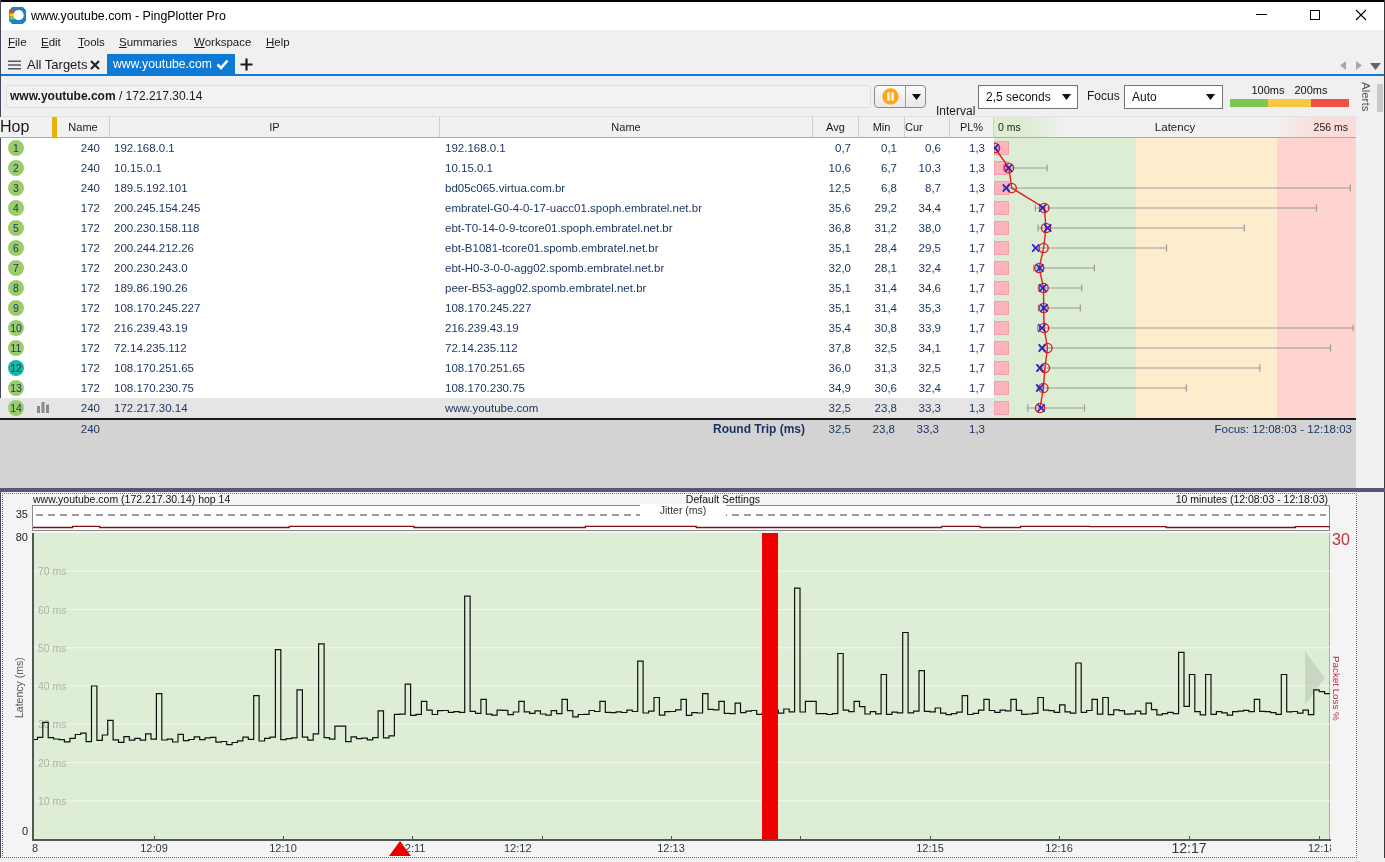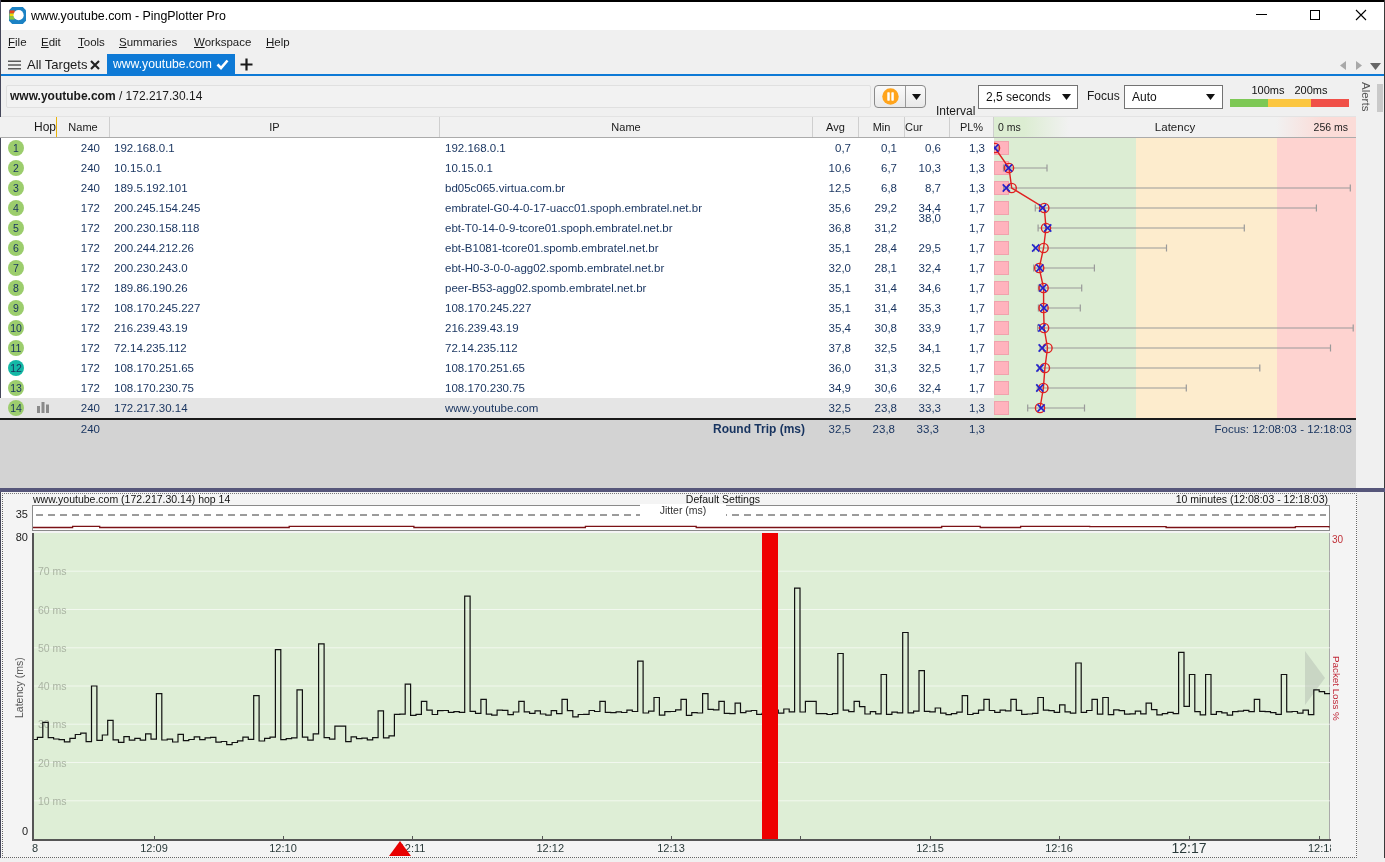--- a/index.html
+++ b/index.html
@@ -101,21 +101,21 @@
 <div class="abs" style="left:1311px;top:99px;width:38px;height:8px;background:#f05048;"></div>
 
 <div class="abs" style="left:1356px;top:76px;width:28px;height:416px;background:#f0f0f0;"></div>
 <div class="abs" style="left:1356px;top:80px;width:20px;height:60px;">
     <div style="transform:rotate(90deg);transform-origin:0 0;position:absolute;left:16px;top:2px;font-size:11.5px;color:#555;white-space:nowrap;">Alerts</div>
   </div>
 <div class="abs" style="left:1377px;top:84px;width:6px;height:28px;background:#c9c9c9;"></div>
 
 <div class="abs" style="left:1px;top:116px;width:1355px;height:1px;background:#e3e3e3;"></div>
 <div class="abs" style="left:0px;top:117px;width:994px;height:21px;background:#f1f1f1;border-bottom:1px solid #ababab;"></div>
-<div class="abs" style="left:0px;top:117px;width:57px;height:20px;line-height:20px;font-size:12px;color:#1a1a1a;text-align:right;border-right:1px solid #eab308;">Hop</div>
+<div class="abs" style="left:0px;top:117px;width:57px;height:20px;line-height:20px;font-size:16px;color:#1a1a1a;text-align:left;border-right:5px solid #eab308;">Hop</div>
 <div class="abs" style="left:57px;top:117px;width:53px;height:20px;line-height:20px;font-size:11px;color:#1a1a1a;text-align:center;border-right:1px solid #cfcfcf;">Name</div>
 <div class="abs" style="left:110px;top:117px;width:330px;height:20px;line-height:20px;font-size:11px;color:#1a1a1a;text-align:center;border-right:1px solid #cfcfcf;">IP</div>
 <div class="abs" style="left:440px;top:117px;width:373px;height:20px;line-height:20px;font-size:11px;color:#1a1a1a;text-align:center;border-right:1px solid #cfcfcf;">Name</div>
 <div class="abs" style="left:813px;top:117px;width:46px;height:20px;line-height:20px;font-size:11px;color:#1a1a1a;text-align:center;border-right:1px solid #cfcfcf;">Avg</div>
 <div class="abs" style="left:859px;top:117px;width:46px;height:20px;line-height:20px;font-size:11px;color:#1a1a1a;text-align:center;border-right:1px solid #cfcfcf;">Min</div>
 <div class="abs" style="left:905px;top:117px;width:45px;height:20px;line-height:20px;font-size:11px;color:#1a1a1a;text-align:left;border-right:1px solid #cfcfcf;">Cur</div>
 <div class="abs" style="left:950px;top:117px;width:44px;height:20px;line-height:20px;font-size:11px;color:#1a1a1a;text-align:center;border-right:1px solid #cfcfcf;">PL%</div>
 <div class="abs" style="left:994px;top:117px;width:362px;height:21px;border-bottom:1px solid #ababab;background:linear-gradient(to right,#dcedd2 0px,#dcedd2 30px,#f1f1f1 75px,#f1f1f1 282px,#fbdcd8 328px,#fbdcd8 362px);"></div>
 <div class="abs" style="left:998px;top:118px;height:19px;line-height:19px;font-size:10.5px;color:#222;">0 ms</div>
 <div class="abs" style="left:994px;top:117px;width:362px;height:20px;line-height:20px;font-size:11.5px;color:#1a1a1a;text-align:center;">Latency</div>
@@ -151,21 +151,21 @@
 <div class="abs nav r" style="left:791px;top:198px;width:60px;height:20px;line-height:20px;font-size:11.5px;">35,6</div>
 <div class="abs nav r" style="left:837px;top:198px;width:60px;height:20px;line-height:20px;font-size:11.5px;">29,2</div>
 <div class="abs nav r" style="left:881px;top:198px;width:60px;height:20px;line-height:20px;font-size:11.5px;">34,4</div>
 <div class="abs nav r" style="left:925px;top:198px;width:60px;height:20px;line-height:20px;font-size:11.5px;">1,7</div>
 <div class="abs" style="left:8px;top:220px;width:16px;height:16px;border-radius:50%;background:#9ccd6d;color:#17335f;font-size:10.5px;text-align:center;line-height:16px;">5</div>
 <div class="abs nav r" style="left:40px;top:218px;width:60px;height:20px;line-height:20px;font-size:11.5px;">172</div>
 <div class="abs nav" style="left:114px;top:218px;height:20px;line-height:20px;font-size:11.5px;">200.230.158.118</div>
 <div class="abs nav" style="left:445px;top:218px;height:20px;line-height:20px;font-size:11.5px;">ebt-T0-14-0-9-tcore01.spoph.embratel.net.br</div>
 <div class="abs nav r" style="left:791px;top:218px;width:60px;height:20px;line-height:20px;font-size:11.5px;">36,8</div>
 <div class="abs nav r" style="left:837px;top:218px;width:60px;height:20px;line-height:20px;font-size:11.5px;">31,2</div>
-<div class="abs nav r" style="left:881px;top:208px;width:60px;height:20px;line-height:20px;font-size:11.5px;text-align:right;">38,0</div>
+<div class="abs nav r" style="left:881px;top:218px;width:60px;height:20px;line-height:20px;font-size:11.5px;text-align:right;">38,0</div>
 <div class="abs nav r" style="left:925px;top:218px;width:60px;height:20px;line-height:20px;font-size:11.5px;">1,7</div>
 <div class="abs" style="left:8px;top:240px;width:16px;height:16px;border-radius:50%;background:#9ccd6d;color:#17335f;font-size:10.5px;text-align:center;line-height:16px;">6</div>
 <div class="abs nav r" style="left:40px;top:238px;width:60px;height:20px;line-height:20px;font-size:11.5px;">172</div>
 <div class="abs nav" style="left:114px;top:238px;height:20px;line-height:20px;font-size:11.5px;">200.244.212.26</div>
 <div class="abs nav" style="left:445px;top:238px;height:20px;line-height:20px;font-size:11.5px;">ebt-B1081-tcore01.spomb.embratel.net.br</div>
 <div class="abs nav r" style="left:791px;top:238px;width:60px;height:20px;line-height:20px;font-size:11.5px;">35,1</div>
 <div class="abs nav r" style="left:837px;top:238px;width:60px;height:20px;line-height:20px;font-size:11.5px;">28,4</div>
 <div class="abs nav r" style="left:881px;top:238px;width:60px;height:20px;line-height:20px;font-size:11.5px;">29,5</div>
 <div class="abs nav r" style="left:925px;top:238px;width:60px;height:20px;line-height:20px;font-size:11.5px;">1,7</div>
 <div class="abs" style="left:8px;top:260px;width:16px;height:16px;border-radius:50%;background:#9ccd6d;color:#17335f;font-size:10.5px;text-align:center;line-height:16px;">7</div>
@@ -345,35 +345,35 @@
     <text x="6" y="80.5" font-size="10.5" fill="#a9b3a2" font-family="Liberation Sans">60 ms</text>
     <text x="6" y="42.2" font-size="10.5" fill="#a9b3a2" font-family="Liberation Sans">70 ms</text>
     <polygon points="1273,118 1293,145 1273,172" fill="rgba(172,180,172,0.42)"></polygon>
     <path d="M32.0 739.5 L37.4 739.5 L37.4 737.4 L42.8 737.4 L42.8 722.3 L48.2 722.3 L48.2 737.6 L53.6 737.6 L53.6 739.0 L59.0 739.0 L59.0 739.7 L64.4 739.7 L64.4 741.9 L69.9 741.9 L69.9 738.3 L75.3 738.3 L75.3 734.5 L80.7 734.5 L80.7 733.2 L86.1 733.2 L86.1 741.6 L91.5 741.6 L91.5 686.0 L96.9 686.0 L96.9 740.4 L102.3 740.4 L102.3 735.0 L107.7 735.0 L107.7 720.4 L113.1 720.4 L113.1 739.9 L118.5 739.9 L118.5 742.3 L123.9 742.3 L123.9 736.7 L129.3 736.7 L129.3 740.2 L134.8 740.2 L134.8 738.4 L140.2 738.4 L140.2 740.1 L145.6 740.1 L145.6 733.8 L151.0 733.8 L151.0 739.2 L156.4 739.2 L156.4 693.6 L161.8 693.6 L161.8 740.0 L167.2 740.0 L167.2 739.1 L172.6 739.1 L172.6 742.0 L178.0 742.0 L178.0 734.3 L183.4 734.3 L183.4 740.6 L188.8 740.6 L188.8 739.5 L194.2 739.5 L194.2 736.9 L199.7 736.9 L199.7 739.7 L205.1 739.7 L205.1 737.8 L210.5 737.8 L210.5 737.4 L215.9 737.4 L215.9 742.2 L221.3 742.2 L221.3 741.5 L226.7 741.5 L226.7 744.7 L232.1 744.7 L232.1 742.5 L237.5 742.5 L237.5 740.9 L242.9 740.9 L242.9 737.2 L248.3 737.2 L248.3 739.3 L253.7 739.3 L253.7 695.6 L259.1 695.6 L259.1 741.0 L264.6 741.0 L264.6 738.3 L270.0 738.3 L270.0 737.1 L275.4 737.1 L275.4 649.7 L280.8 649.7 L280.8 739.7 L286.2 739.7 L286.2 738.6 L291.6 738.6 L291.6 737.9 L297.0 737.9 L297.0 689.8 L302.4 689.8 L302.4 737.1 L307.8 737.1 L307.8 740.2 L313.2 740.2 L313.2 733.9 L318.6 733.9 L318.6 643.9 L324.1 643.9 L324.1 737.7 L329.5 737.7 L329.5 739.2 L334.9 739.2 L334.9 726.2 L340.3 726.2 L340.3 726.2 L345.7 726.2 L345.7 741.7 L351.1 741.7 L351.1 736.9 L356.5 736.9 L356.5 738.7 L361.9 738.7 L361.9 738.2 L367.3 738.2 L367.3 739.9 L372.7 739.9 L372.7 737.7 L378.1 737.7 L378.1 710.9 L383.5 710.9 L383.5 737.9 L389.0 737.9 L389.0 735.8 L394.4 735.8 L394.4 714.4 L399.8 714.4 L399.8 714.1 L405.2 714.1 L405.2 684.1 L410.6 684.1 L410.6 715.4 L416.0 715.4 L416.0 714.3 L421.4 714.3 L421.4 701.3 L426.8 701.3 L426.8 710.2 L432.2 710.2 L432.2 714.5 L437.6 714.5 L437.6 710.6 L443.0 710.6 L443.0 710.5 L448.4 710.5 L448.4 712.4 L453.9 712.4 L453.9 711.6 L459.3 711.6 L459.3 712.3 L464.7 712.3 L464.7 596.1 L470.1 596.1 L470.1 711.3 L475.5 711.3 L475.5 713.4 L480.9 713.4 L480.9 699.4 L486.3 699.4 L486.3 714.2 L491.7 714.2 L491.7 715.2 L497.1 715.2 L497.1 710.1 L502.5 710.1 L502.5 710.4 L507.9 710.4 L507.9 714.7 L513.3 714.7 L513.3 712.0 L518.8 712.0 L518.8 701.3 L524.2 701.3 L524.2 711.9 L529.6 711.9 L529.6 713.3 L535.0 713.3 L535.0 710.8 L540.4 710.8 L540.4 714.0 L545.8 714.0 L545.8 715.1 L551.2 715.1 L551.2 710.7 L556.6 710.7 L556.6 713.7 L562.0 713.7 L562.0 699.4 L567.4 699.4 L567.4 710.7 L572.8 710.7 L572.8 716.9 L578.2 716.9 L578.2 714.5 L583.7 714.5 L583.7 714.4 L589.1 714.4 L589.1 710.5 L594.5 710.5 L594.5 711.5 L599.9 711.5 L599.9 701.3 L605.3 701.3 L605.3 712.4 L610.7 712.4 L610.7 712.6 L616.1 712.6 L616.1 711.8 L621.5 711.8 L621.5 712.5 L626.9 712.5 L626.9 710.1 L632.3 710.1 L632.3 711.5 L637.7 711.5 L637.7 661.1 L643.1 661.1 L643.1 713.0 L648.6 713.0 L648.6 711.1 L654.0 711.1 L654.0 697.5 L659.4 697.5 L659.4 715.1 L664.8 715.1 L664.8 711.6 L670.2 711.6 L670.2 711.5 L675.6 711.5 L675.6 709.9 L681.0 709.9 L681.0 699.4 L686.4 699.4 L686.4 715.3 L691.8 715.3 L691.8 712.7 L697.2 712.7 L697.2 713.0 L702.6 713.0 L702.6 693.6 L708.0 693.6 L708.0 709.3 L713.5 709.3 L713.5 709.8 L718.9 709.8 L718.9 701.3 L724.3 701.3 L724.3 713.4 L729.7 713.4 L729.7 713.7 L735.1 713.7 L735.1 703.2 L740.5 703.2 L740.5 712.7 L745.9 712.7 L745.9 711.1 L751.3 711.1 L751.3 710.5 L756.7 710.5 L756.7 714.3 L762.1 714.3 L762.1 713.4 L767.5 713.4 L767.5 711.9 L772.9 711.9 L772.9 710.0 L778.3 710.0 L778.3 713.1 L783.8 713.1 L783.8 709.0 L789.2 709.0 L789.2 711.8 L794.6 711.8 L794.6 588.1 L800.0 588.1 L800.0 712.0 L805.4 712.0 L805.4 701.3 L810.8 701.3 L810.8 701.3 L816.2 701.3 L816.2 713.7 L821.6 713.7 L821.6 713.6 L827.0 713.6 L827.0 714.5 L832.4 714.5 L832.4 713.6 L837.8 713.6 L837.8 653.5 L843.2 653.5 L843.2 710.1 L848.7 710.1 L848.7 711.7 L854.1 711.7 L854.1 701.3 L859.5 701.3 L859.5 706.7 L864.9 706.7 L864.9 714.0 L870.3 714.0 L870.3 711.6 L875.7 711.6 L875.7 713.8 L881.1 713.8 L881.1 674.5 L886.5 674.5 L886.5 714.3 L891.9 714.3 L891.9 712.1 L897.3 712.1 L897.3 712.8 L902.7 712.8 L902.7 632.5 L908.1 632.5 L908.1 712.8 L913.6 712.8 L913.6 711.1 L919.0 711.1 L919.0 670.7 L924.4 670.7 L924.4 711.3 L929.8 711.3 L929.8 711.9 L935.2 711.9 L935.2 708.0 L940.6 708.0 L940.6 713.2 L946.0 713.2 L946.0 714.6 L951.4 714.6 L951.4 713.6 L956.8 713.6 L956.8 712.1 L962.2 712.1 L962.2 695.6 L967.6 695.6 L967.6 714.5 L973.0 714.5 L973.0 713.3 L978.5 713.3 L978.5 710.1 L983.9 710.1 L983.9 699.4 L989.3 699.4 L989.3 710.5 L994.7 710.5 L994.7 712.4 L1000.1 712.4 L1000.1 710.2 L1005.5 710.2 L1005.5 710.9 L1010.9 710.9 L1010.9 699.4 L1016.3 699.4 L1016.3 710.3 L1021.7 710.3 L1021.7 714.4 L1027.1 714.4 L1027.1 714.0 L1032.5 714.0 L1032.5 713.4 L1037.9 713.4 L1037.9 697.5 L1043.4 697.5 L1043.4 710.2 L1048.8 710.2 L1048.8 710.6 L1054.2 710.6 L1054.2 712.3 L1059.6 712.3 L1059.6 704.9 L1065.0 704.9 L1065.0 711.9 L1070.4 711.9 L1070.4 713.1 L1075.8 713.1 L1075.8 663.0 L1081.2 663.0 L1081.2 712.4 L1086.6 712.4 L1086.6 710.5 L1092.0 710.5 L1092.0 699.4 L1097.4 699.4 L1097.4 714.1 L1102.8 714.1 L1102.8 697.5 L1108.3 697.5 L1108.3 714.6 L1113.7 714.6 L1113.7 709.9 L1119.1 709.9 L1119.1 710.7 L1124.5 710.7 L1124.5 714.2 L1129.9 714.2 L1129.9 713.8 L1135.3 713.8 L1135.3 711.1 L1140.7 711.1 L1140.7 713.8 L1146.1 713.8 L1146.1 703.2 L1151.5 703.2 L1151.5 709.7 L1156.9 709.7 L1156.9 714.9 L1162.3 714.9 L1162.3 713.6 L1167.7 713.6 L1167.7 712.4 L1173.2 712.4 L1173.2 713.7 L1178.6 713.7 L1178.6 652.3 L1184.0 652.3 L1184.0 706.3 L1189.4 706.3 L1189.4 674.5 L1194.8 674.5 L1194.8 711.7 L1200.2 711.7 L1200.2 714.8 L1205.6 714.8 L1205.6 674.5 L1211.0 674.5 L1211.0 714.4 L1216.4 714.4 L1216.4 711.6 L1221.8 711.6 L1221.8 712.9 L1227.2 712.9 L1227.2 715.2 L1232.6 715.2 L1232.6 711.7 L1238.1 711.7 L1238.1 711.2 L1243.5 711.2 L1243.5 710.3 L1248.9 710.3 L1248.9 711.6 L1254.3 711.6 L1254.3 699.4 L1259.7 699.4 L1259.7 711.4 L1265.1 711.4 L1265.1 711.6 L1270.5 711.6 L1270.5 712.7 L1275.9 712.7 L1275.9 714.3 L1281.3 714.3 L1281.3 674.5 L1286.7 674.5 L1286.7 711.9 L1292.1 711.9 L1292.1 711.5 L1297.5 711.5 L1297.5 713.2 L1303.0 713.2 L1303.0 710.2 L1308.4 710.2 L1308.4 714.6 L1313.8 714.6 L1313.8 689.8 L1319.2 689.8 L1319.2 691.7 L1324.6 691.7 L1324.6 693.6 L1330.0 693.6" stroke="#111" stroke-width="1.2" fill="none" transform="translate(-32,-533)"></path>
     <rect x="730" y="0" width="16" height="306" fill="#ee0000"></rect>
   </svg>
 <div class="abs" style="left:32px;top:533px;width:2px;height:306px;background:#555;"></div>
 <div class="abs" style="left:32px;top:839px;width:1299px;height:2px;background:#555;"></div>
 <div class="abs r" style="left:6px;top:531px;width:22px;height:13px;line-height:13px;font-size:11px;color:#222;">80</div>
 <div class="abs r" style="left:6px;top:825px;width:22px;height:13px;line-height:13px;font-size:11px;color:#222;">0</div>
-<div class="abs" style="left:1332px;top:533px;height:13px;line-height:13px;font-size:10px;color:#c03038;">30</div>
+<div class="abs" style="left:1332px;top:533px;height:13px;line-height:13px;font-size:16px;color:#c03038;">30</div>
 <div class="abs" style="left:13px;top:718px;">
     <div style="transform:rotate(-90deg);transform-origin:0 0;position:absolute;left:0;top:0;font-size:10.5px;color:#555;white-space:nowrap;">Latency (ms)</div>
   </div>
 <div class="abs" style="left:1331px;top:656px;">
     <div style="transform:rotate(90deg);transform-origin:0 0;position:absolute;left:11px;top:0;font-size:9.8px;color:#c02838;white-space:nowrap;">Packet Loss %</div>
   </div>
 <div class="abs" style="left:32px;top:841px;height:14px;line-height:14px;font-size:11px;color:#2a3a3a;">8</div>
 <div class="abs" style="left:132px;top:841px;width:44px;height:14px;line-height:14px;font-size:11px;color:#2a3a3a;text-align:center;">12:09</div>
 <div class="abs" style="left:154px;top:836px;width:1px;height:5px;background:#555;"></div>
 <div class="abs" style="left:261px;top:841px;width:44px;height:14px;line-height:14px;font-size:11px;color:#2a3a3a;text-align:center;">12:10</div>
 <div class="abs" style="left:283px;top:836px;width:1px;height:5px;background:#555;"></div>
 <div class="abs" style="left:390px;top:841px;width:44px;height:14px;line-height:14px;font-size:11px;color:#2a3a3a;text-align:center;">12:11</div>
 <div class="abs" style="left:412px;top:836px;width:1px;height:5px;background:#555;"></div>
-<div class="abs" style="left:520px;top:841px;width:44px;height:14px;line-height:14px;font-size:11px;color:#2a3a3a;text-align:right;">12:12</div>
+<div class="abs" style="left:504px;top:841px;width:44px;height:14px;line-height:14px;font-size:11px;color:#2a3a3a;text-align:left;">12:12</div>
 <div class="abs" style="left:542px;top:836px;width:1px;height:5px;background:#555;"></div>
 <div class="abs" style="left:649px;top:841px;width:44px;height:14px;line-height:14px;font-size:11px;color:#2a3a3a;text-align:center;">12:13</div>
 <div class="abs" style="left:671px;top:836px;width:1px;height:5px;background:#555;"></div>
 <div class="abs" style="left:778px;top:873px;width:44px;height:14px;line-height:14px;font-size:11px;color:#2a3a3a;text-align:center;">12:14</div>
 <div class="abs" style="left:800px;top:836px;width:1px;height:5px;background:#555;"></div>
 <div class="abs" style="left:908px;top:841px;width:44px;height:14px;line-height:14px;font-size:11px;color:#2a3a3a;text-align:center;">12:15</div>
 <div class="abs" style="left:930px;top:836px;width:1px;height:5px;background:#555;"></div>
 <div class="abs" style="left:1037px;top:841px;width:44px;height:14px;line-height:14px;font-size:11px;color:#2a3a3a;text-align:center;">12:16</div>
 <div class="abs" style="left:1059px;top:836px;width:1px;height:5px;background:#555;"></div>
 <div class="abs" style="left:1167px;top:841px;width:44px;height:14px;line-height:14px;font-size:14px;color:#2a3a3a;text-align:center;">12:17</div>

